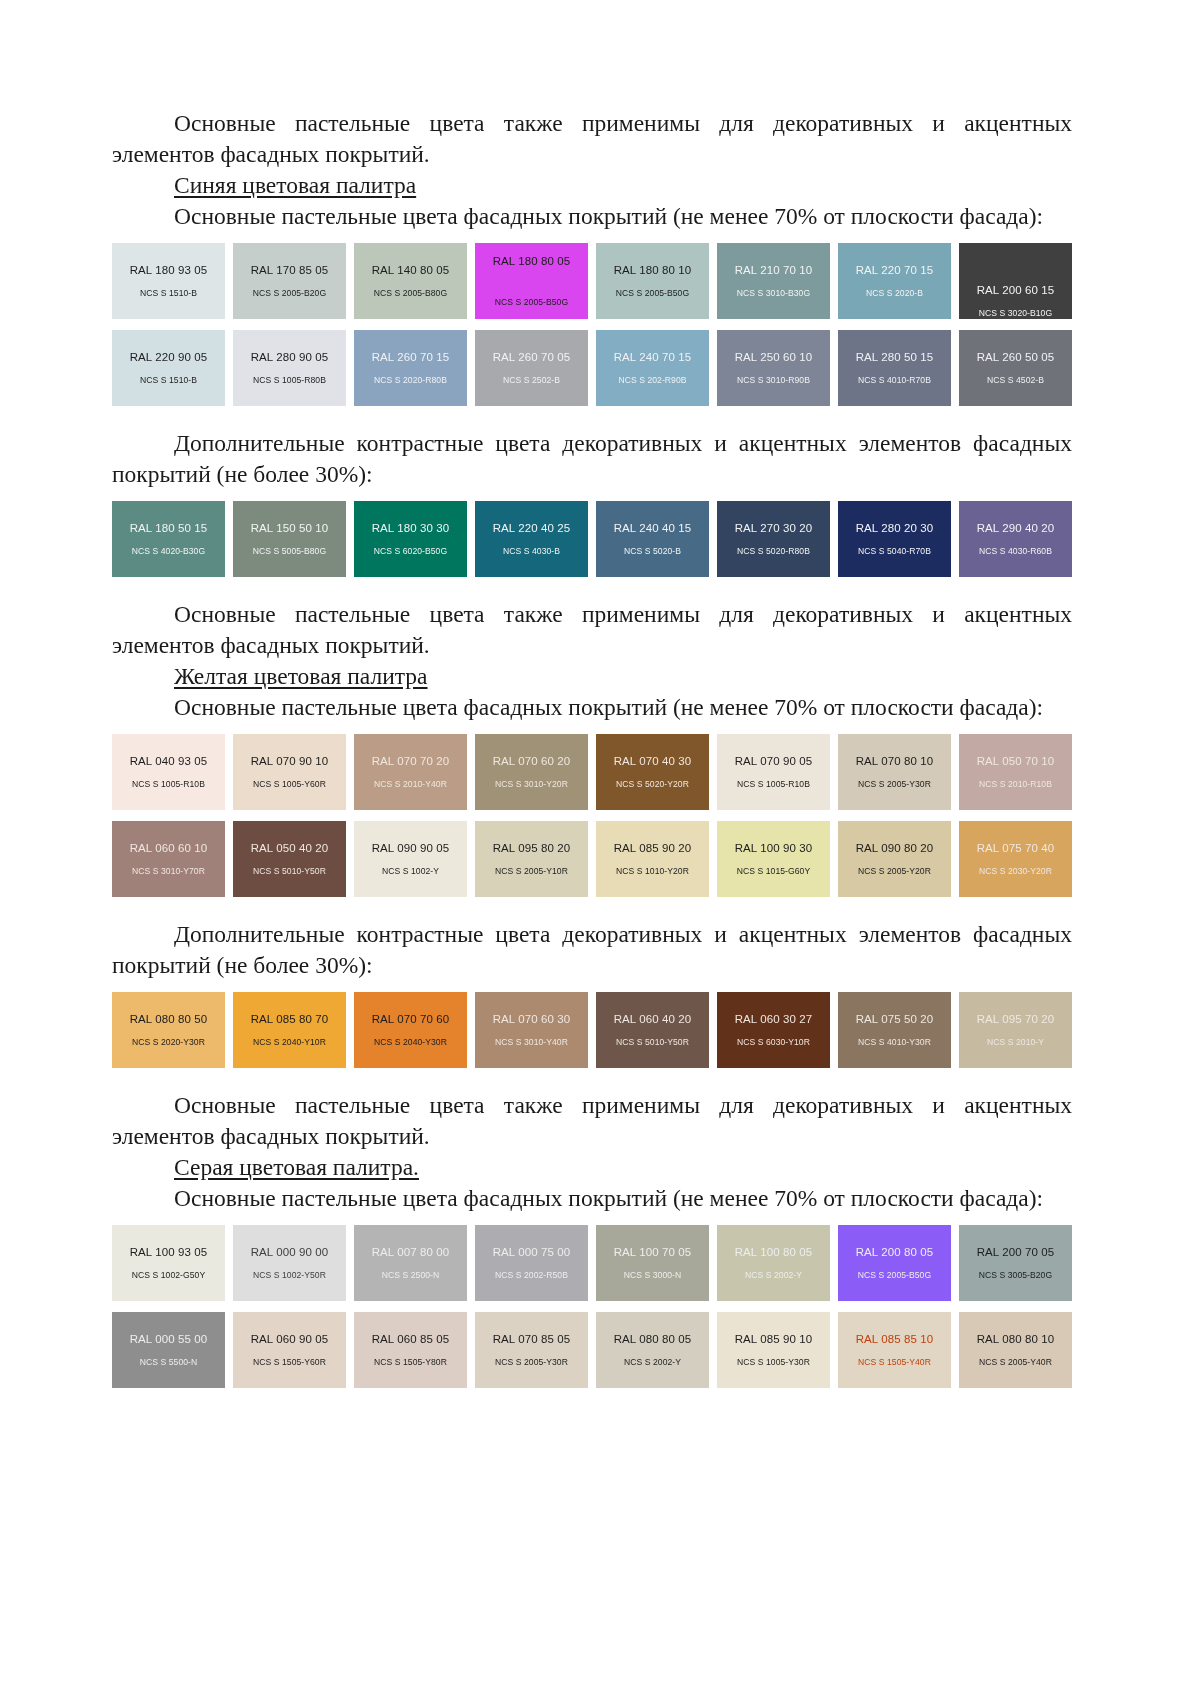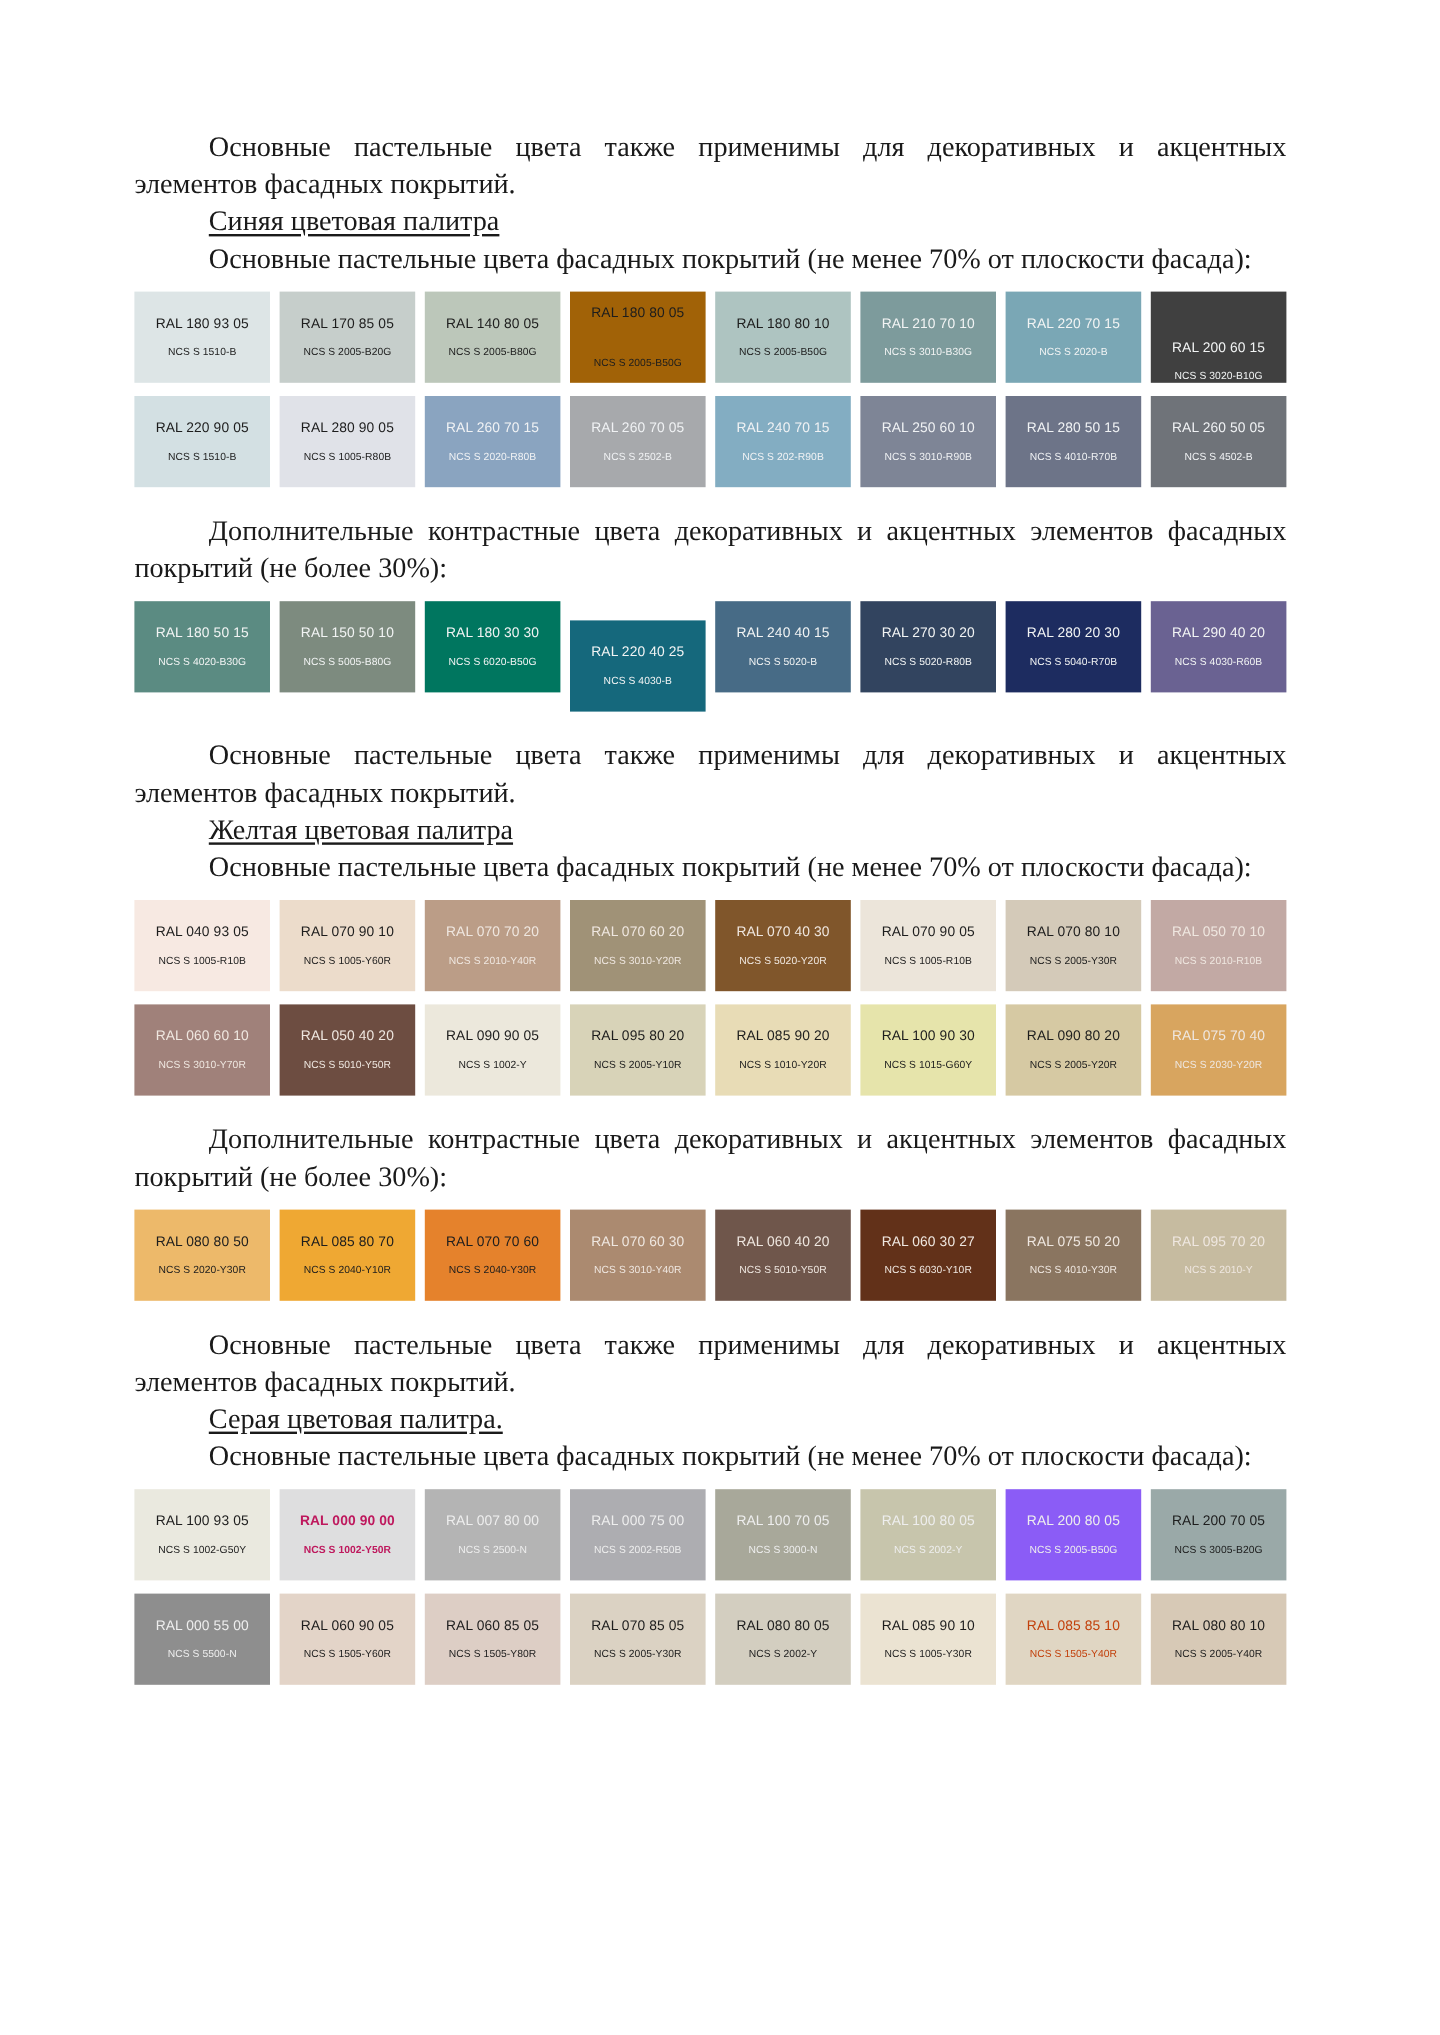--- a/index.html
+++ b/index.html
@@ -95,21 +95,21 @@
         <span class="ncs">NCS S 1510-B</span>
       </div>
       <div class="swatch" style="background: rgb(198, 206, 203); color: rgb(29, 29, 29);">
         <span class="ral">RAL 170 85 05</span>
         <span class="ncs">NCS S 2005-B20G</span>
       </div>
       <div class="swatch" style="background: rgb(188, 199, 186); color: rgb(29, 29, 29);">
         <span class="ral">RAL 140 80 05</span>
         <span class="ncs">NCS S 2005-B80G</span>
       </div>
-      <div class="swatch" style="background: #a16207; color: rgb(29, 29, 29); gap: 18px;">
+      <div class="swatch" style="background: #d946ef; color: rgb(29, 29, 29); gap: 18px;">
         <span class="ral">RAL 180 80 05</span>
         <span class="ncs">NCS S 2005-B50G</span>
       </div>
       <div class="swatch" style="background: rgb(174, 196, 193); color: rgb(29, 29, 29);">
         <span class="ral">RAL 180 80 10</span>
         <span class="ncs">NCS S 2005-B50G</span>
       </div>
       <div class="swatch" style="background: rgb(125, 155, 156); color: rgb(242, 244, 244);">
         <span class="ral">RAL 210 70 10</span>
         <span class="ncs">NCS S 3010-B30G</span>
@@ -169,21 +169,21 @@
         <span class="ncs">NCS S 4020-B30G</span>
       </div>
       <div class="swatch" style="background: rgb(125, 139, 127); color: rgb(242, 244, 244);">
         <span class="ral">RAL 150 50 10</span>
         <span class="ncs">NCS S 5005-B80G</span>
       </div>
       <div class="swatch" style="background: rgb(0, 118, 95); color: rgb(242, 244, 244);">
         <span class="ral">RAL 180 30 30</span>
         <span class="ncs">NCS S 6020-B50G</span>
       </div>
-      <div class="swatch" style="background: rgb(21, 104, 124); color: rgb(242, 244, 244); margin-top: 16px;">
+      <div class="swatch" style="background: rgb(21, 104, 124); color: rgb(242, 244, 244);">
         <span class="ral">RAL 220 40 25</span>
         <span class="ncs">NCS S 4030-B</span>
       </div>
       <div class="swatch" style="background: rgb(71, 107, 134); color: rgb(242, 244, 244);">
         <span class="ral">RAL 240 40 15</span>
         <span class="ncs">NCS S 5020-B</span>
       </div>
       <div class="swatch" style="background: rgb(50, 68, 95); color: rgb(242, 244, 244);">
         <span class="ral">RAL 270 30 20</span>
         <span class="ncs">NCS S 5020-R80B</span>
@@ -321,21 +321,21 @@
 
     <div class="section-head"><span class="u">Серая цветовая палитра.</span></div>
 
     <p class="para">Основные пастельные цвета фасадных покрытий (не менее 70% от плоскости фасада):</p>
 
     <div class="swatch-row">
       <div class="swatch" style="background: rgb(234, 233, 223); color: rgb(29, 29, 29);">
         <span class="ral">RAL 100 93 05</span>
         <span class="ncs">NCS S 1002-G50Y</span>
       </div>
-      <div class="swatch" style="background: rgb(222, 222, 223); color: #be185d; font-weight: bold;">
+      <div class="swatch" style="background: rgb(222, 222, 223); color: #404040;">
         <span class="ral">RAL 000 90 00</span>
         <span class="ncs">NCS S 1002-Y50R</span>
       </div>
       <div class="swatch" style="background: rgb(180, 180, 180); color: rgb(238, 238, 238);">
         <span class="ral">RAL 007 80 00</span>
         <span class="ncs">NCS S 2500-N</span>
       </div>
       <div class="swatch" style="background: rgb(173, 173, 177); color: rgb(238, 238, 238);">
         <span class="ral">RAL 000 75 00</span>
         <span class="ncs">NCS S 2002-R50B</span>

